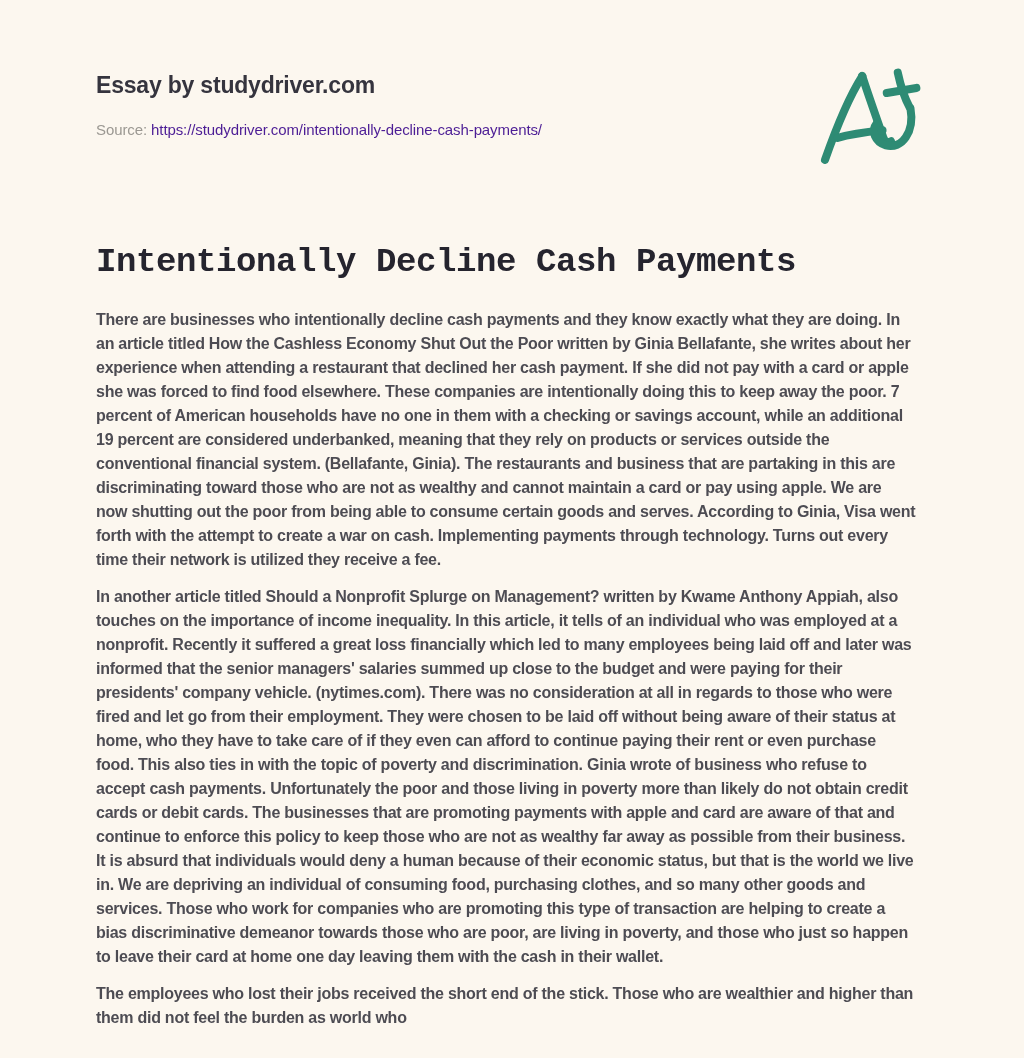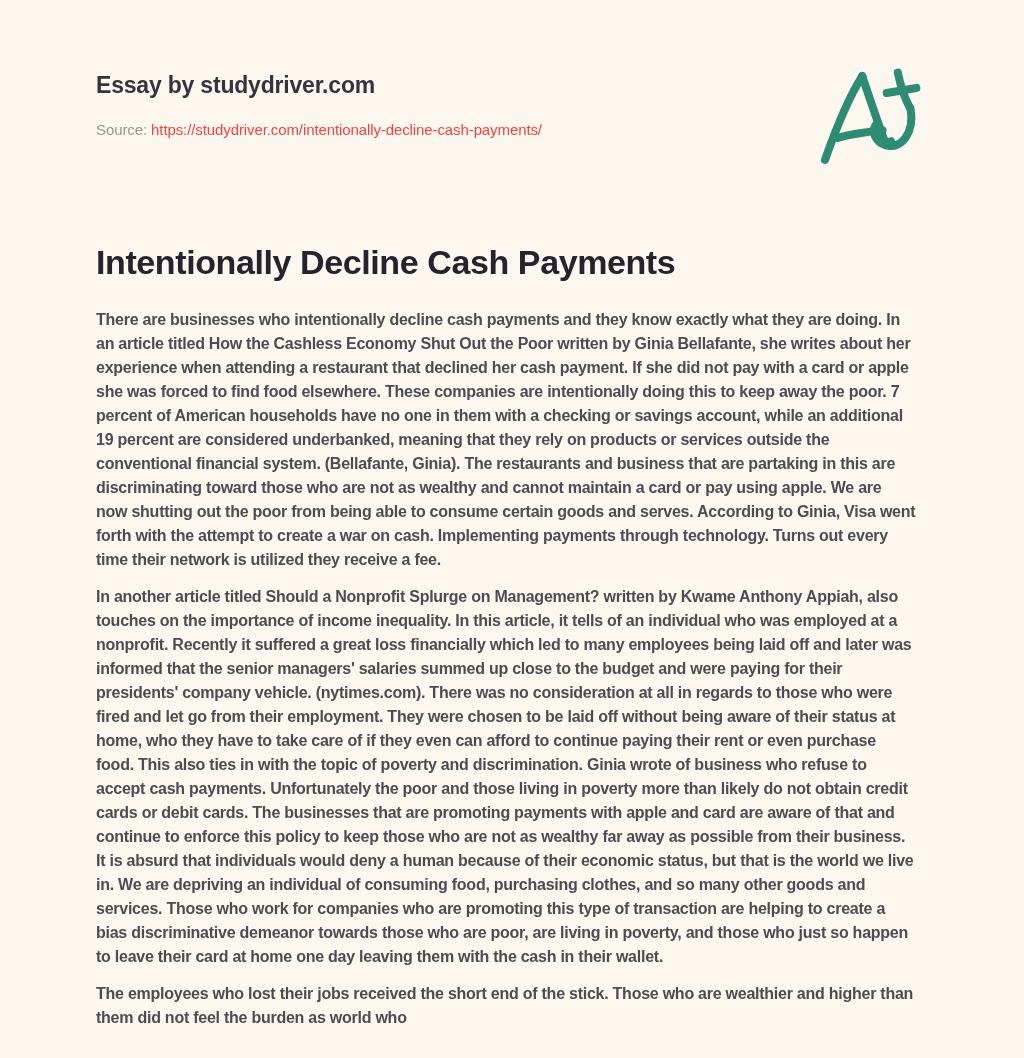--- a/index.html
+++ b/index.html
@@ -31,21 +31,21 @@
   .source-line {
     margin-top: 22px;
     font-size: 15px;
     letter-spacing: -0.1px;
   }
   .source-label {
     color: #9b9892;
     text-align: center;
   }
   .source-link {
-    color: #ef4444;
+    color: #4c1d95;
     text-decoration: none;
   }
   .logo {
     position: absolute;
     top: 62px;
     right: 88px;
     width: 110px;
     height: 106px;
   }
   .logo svg {
@@ -53,20 +53,21 @@
     height: 100%;
     display: block;
   }
   .article-title {
     margin: 106px 0 0 0;
     font-size: 34px;
     font-weight: 700;
     letter-spacing: -0.4px;
     color: #25242e;
     line-height: 1.1;
+    font-family: Liberation Mono, monospace;
   }
   .essay-body {
     margin-top: 27px;
     font-weight: bold;
   }
   .essay-body p {
     margin: 0 0 13px 0;
     font-size: 16px;
     line-height: 24px;
     letter-spacing: -0.25px;

